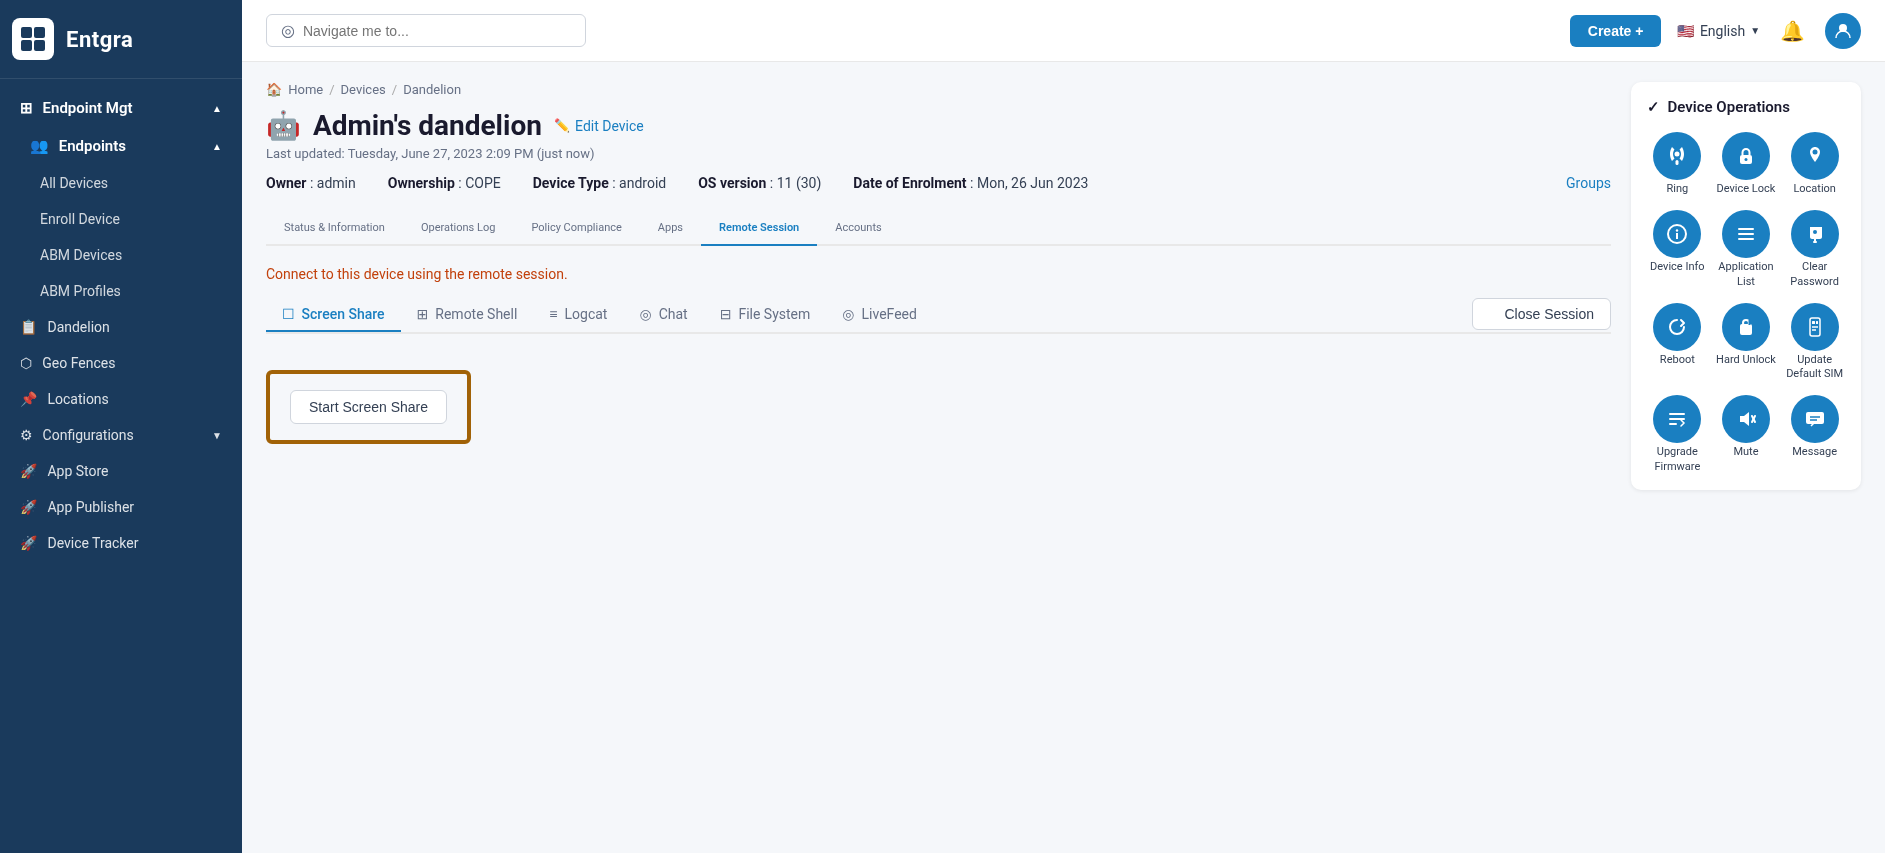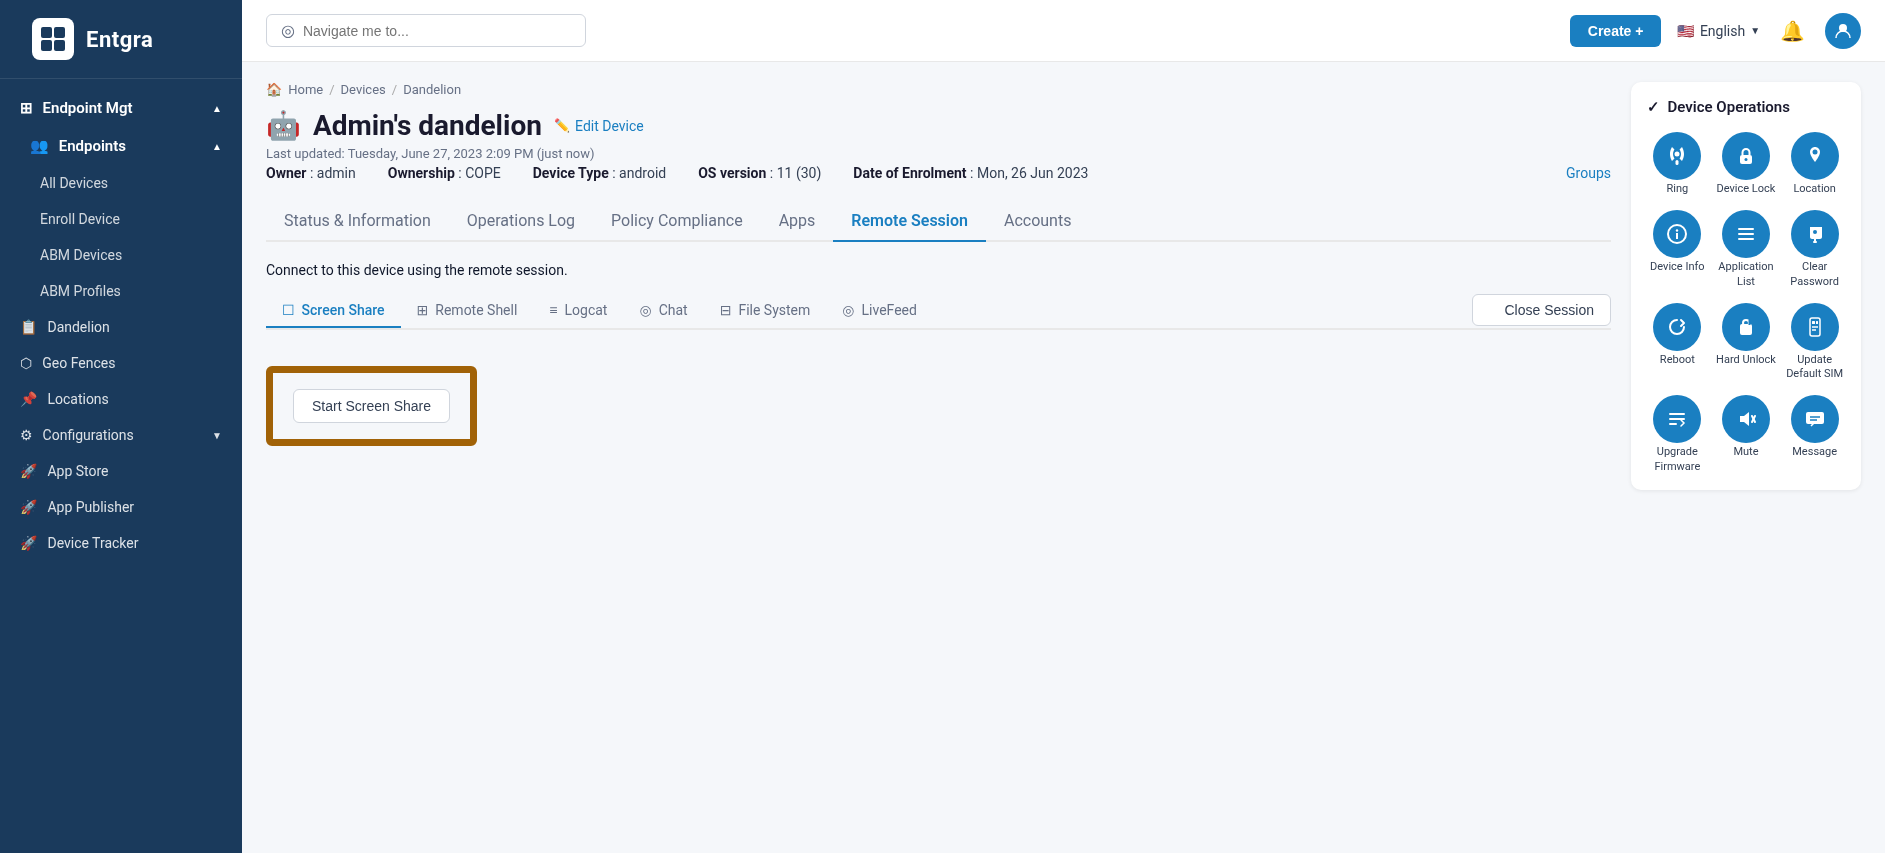--- a/index.html
+++ b/index.html
@@ -12,21 +12,21 @@
       background: #1a3a5c;
       color: #fff;
       display: flex;
       flex-direction: column;
       height: 853px;
       overflow-y: auto;
     }
     .sidebar-logo {
       display: flex;
       align-items: center;
-      padding: 18px 32px;
+      padding: 18px 12px;
       gap: 12px;
       border-bottom: 1px solid rgba(255,255,255,0.1);
     }
     .logo-icon {
       width: 42px;
       height: 42px;
       background: #fff;
       border-radius: 8px;
       display: flex;
       align-items: center;
@@ -191,21 +191,21 @@
       cursor: pointer;
       text-decoration: none;
     }
     .android-icon {
       font-size: 28px;
       color: #3ddc84;
     }
     .last-updated {
       font-size: 13px;
       color: #667085;
-      margin-bottom: 4px;
+      margin-bottom: 14px;
     }
 
     
     .device-meta {
       display: flex;
       gap: 32px;
       align-items: flex-start;
       margin-bottom: 20px;
       flex-wrap: wrap;
     }
@@ -223,37 +223,37 @@
 
     
     .tabs-bar {
       display: flex;
       gap: 0;
       border-bottom: 2px solid #e8e8e8;
       margin-bottom: 20px;
     }
     .tab-item {
       padding: 10px 18px;
-      font-size: 16px;
+      font-size: 11px;
       color: #667085;
       cursor: pointer;
       border-bottom: 2px solid transparent;
       margin-bottom: -2px;
       white-space: nowrap;
     }
     .tab-item.active {
       color: #1a7fc1;
       border-bottom: 2px solid #1a7fc1;
       font-weight: 600;
     }
 
     
     .remote-session-desc {
       font-size: 14px;
-      color: #0f172a;
+      color: #c2410c;
       margin-bottom: 16px;
     }
     .sub-tab-item {
       display: flex;
       align-items: center;
       gap: 7px;
       padding: 8px 16px;
       font-size: 14px;
       color: #667085;
       cursor: pointer;
@@ -273,21 +273,21 @@
       border: 1px solid #d0d5dd;
       border-radius: 6px;
       padding: 7px 16px;
       font-size: 14px;
       color: #344054;
       cursor: pointer;
     }
 
     
     .screen-share-box {
-      border: 7px solid #a16207;
+      border: 4px solid #a16207;
       border-radius: 6px;
       padding: 16px 20px;
       display: inline-flex;
       align-items: center;
       margin-top: 16px;
     }
     .start-screen-share-btn {
       background: #fff;
       border: 1px solid #d0d5dd;
       border-radius: 6px;

